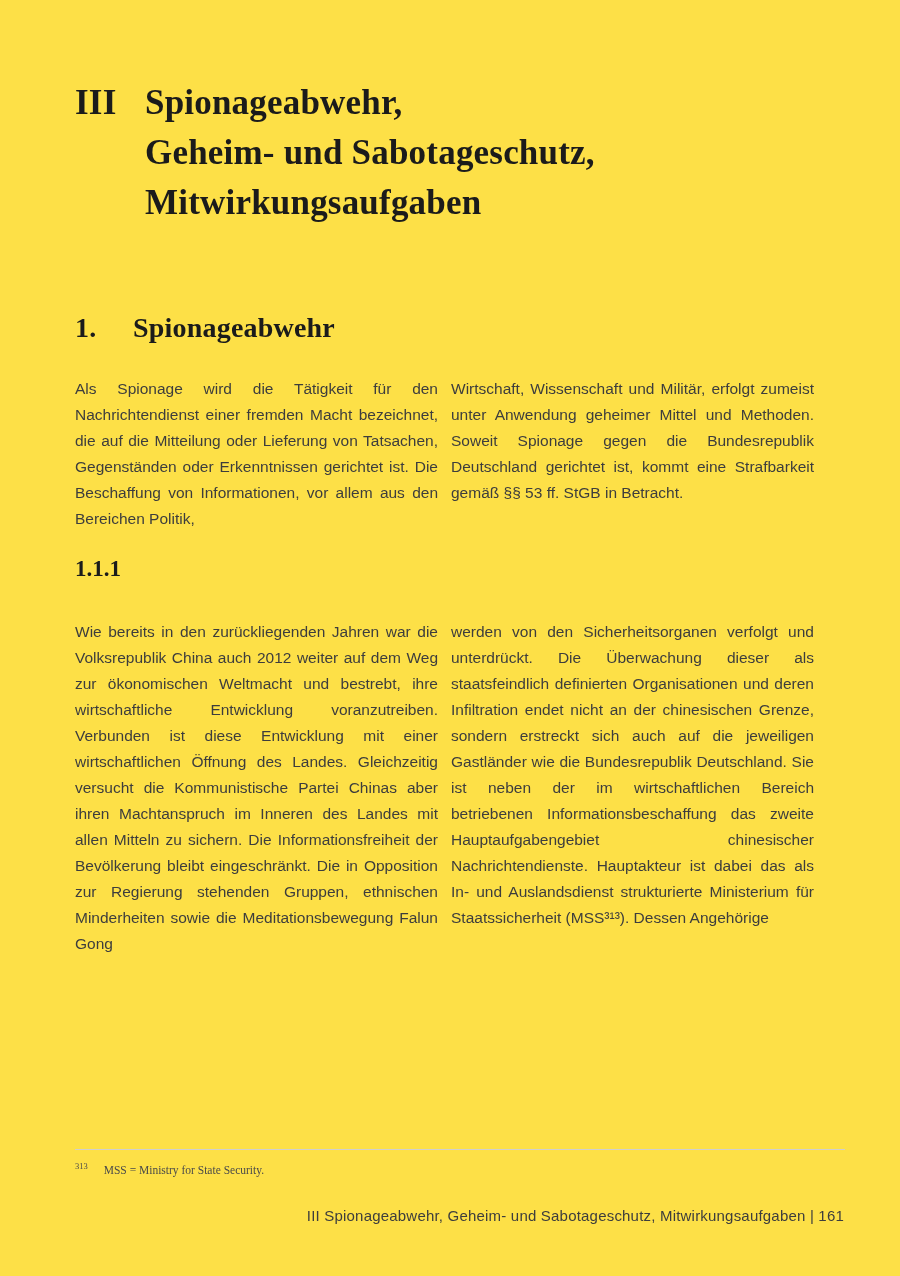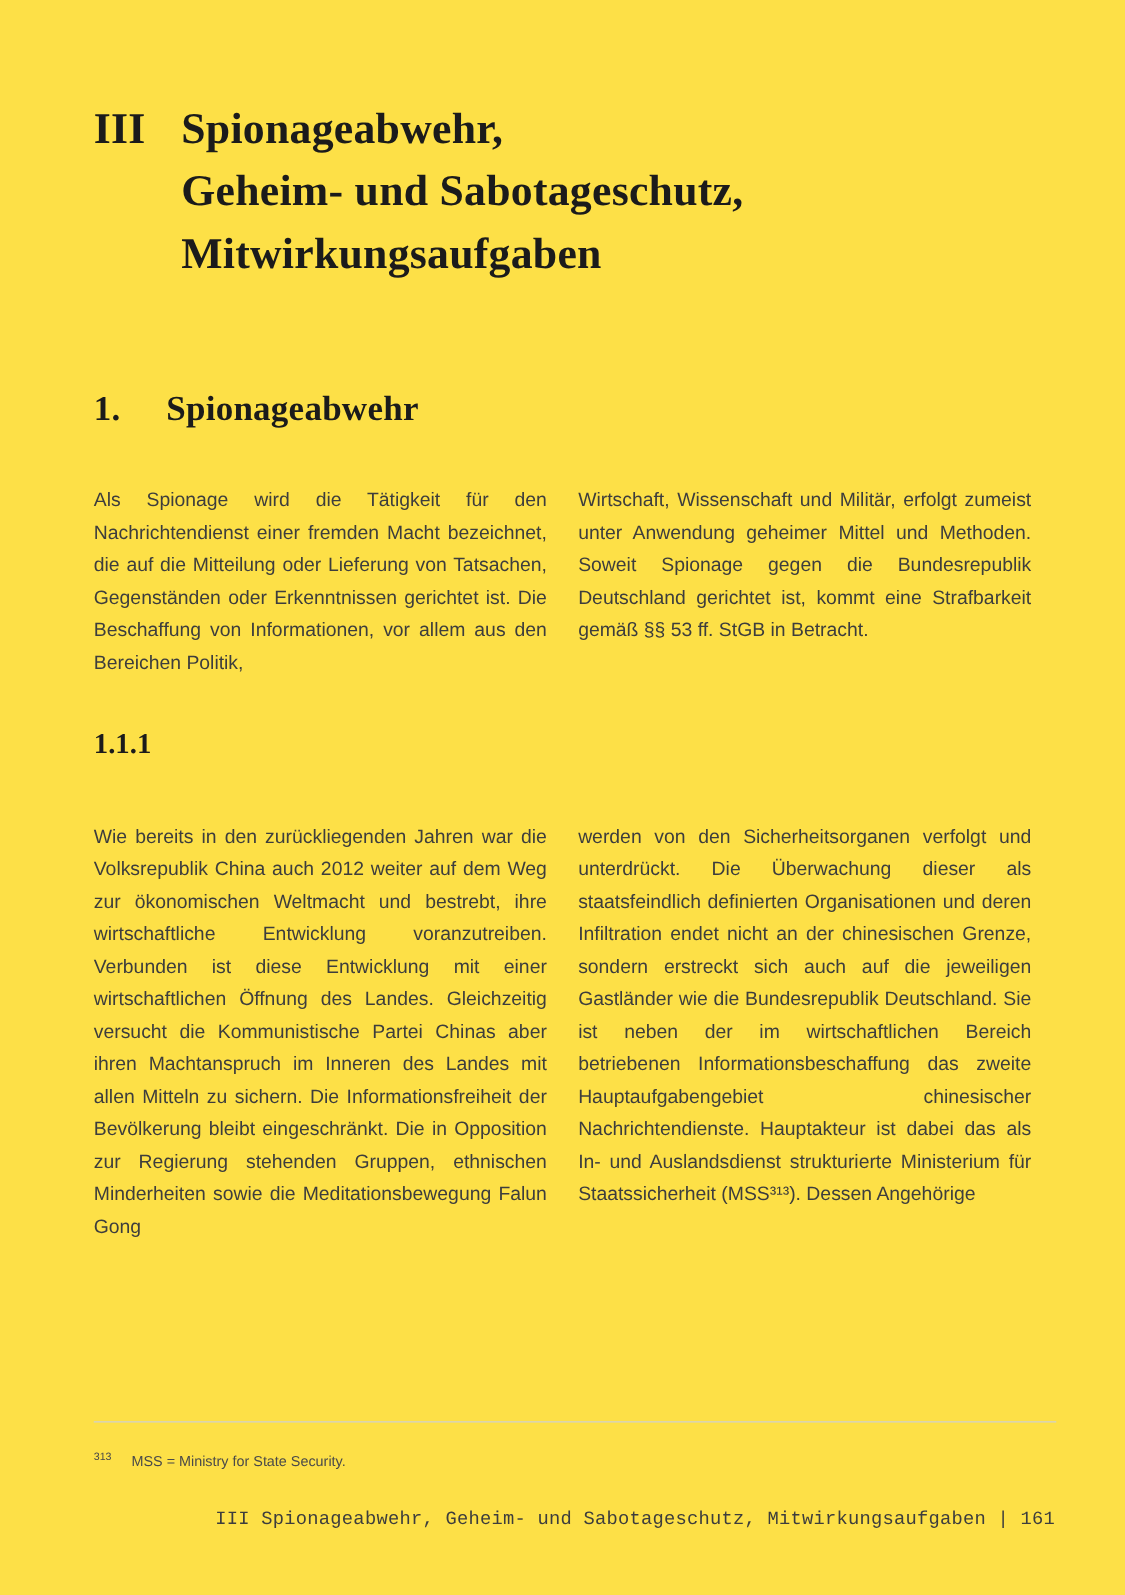--- a/index.html
+++ b/index.html
@@ -42,66 +42,67 @@
   
   .h2, .h3 {
     display: flex;
     font-family: "Liberation Serif", serif;
     font-weight: 600;
     font-size: 23px;
     color: #1b1b1b;
     line-height: 1.5;
   }
   .h2 { margin-top: 72px; }
-  .h3 { margin-top: 34px; }
+  .h3 { margin-top: 20px; }
   .h2 .h-num, .h3 .h-num { width: 95px; flex-shrink: 0; }
   .h2 .h-text { white-space: pre-line; }
 
   
   .body-cols {
     display: flex;
-    gap: 25px;
-    margin-top: 44px;
+    gap: 13px;
+    margin-top: 32px;
   }
   .body-cols .col {
     width: 363px;
     font-size: 15.5px;
     line-height: 26px;
     color: #3d3d3d;
     text-align: justify;
   }
 
   
   .footnote {
     position: absolute;
     left: 75px;
     right: 55px;
     bottom: 100px;
     border-top: 1px solid #cfcfcf;
-    padding-top: 22px;
+    padding-top: 11px;
     font-size: 11.5px;
     color: #4a4a4a;
+    font-family: Liberation Serif, serif;
   }
   .footnote .fn-marker {
     font-size: 8.5px;
     vertical-align: super;
     margin-right: 16px;
     color: #4a4a4a;
   }
 
   
   .footer {
     position: absolute;
     right: 56px;
     bottom: 52px;
     font-size: 15px;
     color: #3d3d3d;
     letter-spacing: 0.2px;
   }
-  .footer span { color: #3d3d3d; font-family: Liberation Mono, monospace; }
+  .footer span { color: #3d3d3d; }
 </style>
 </head>
 <body>
 
 <div class="page">
   <div class="content">
 
     <div class="h-main">
       <span class="h-num">III</span>
       <span class="h-text">Spionageabwehr,

